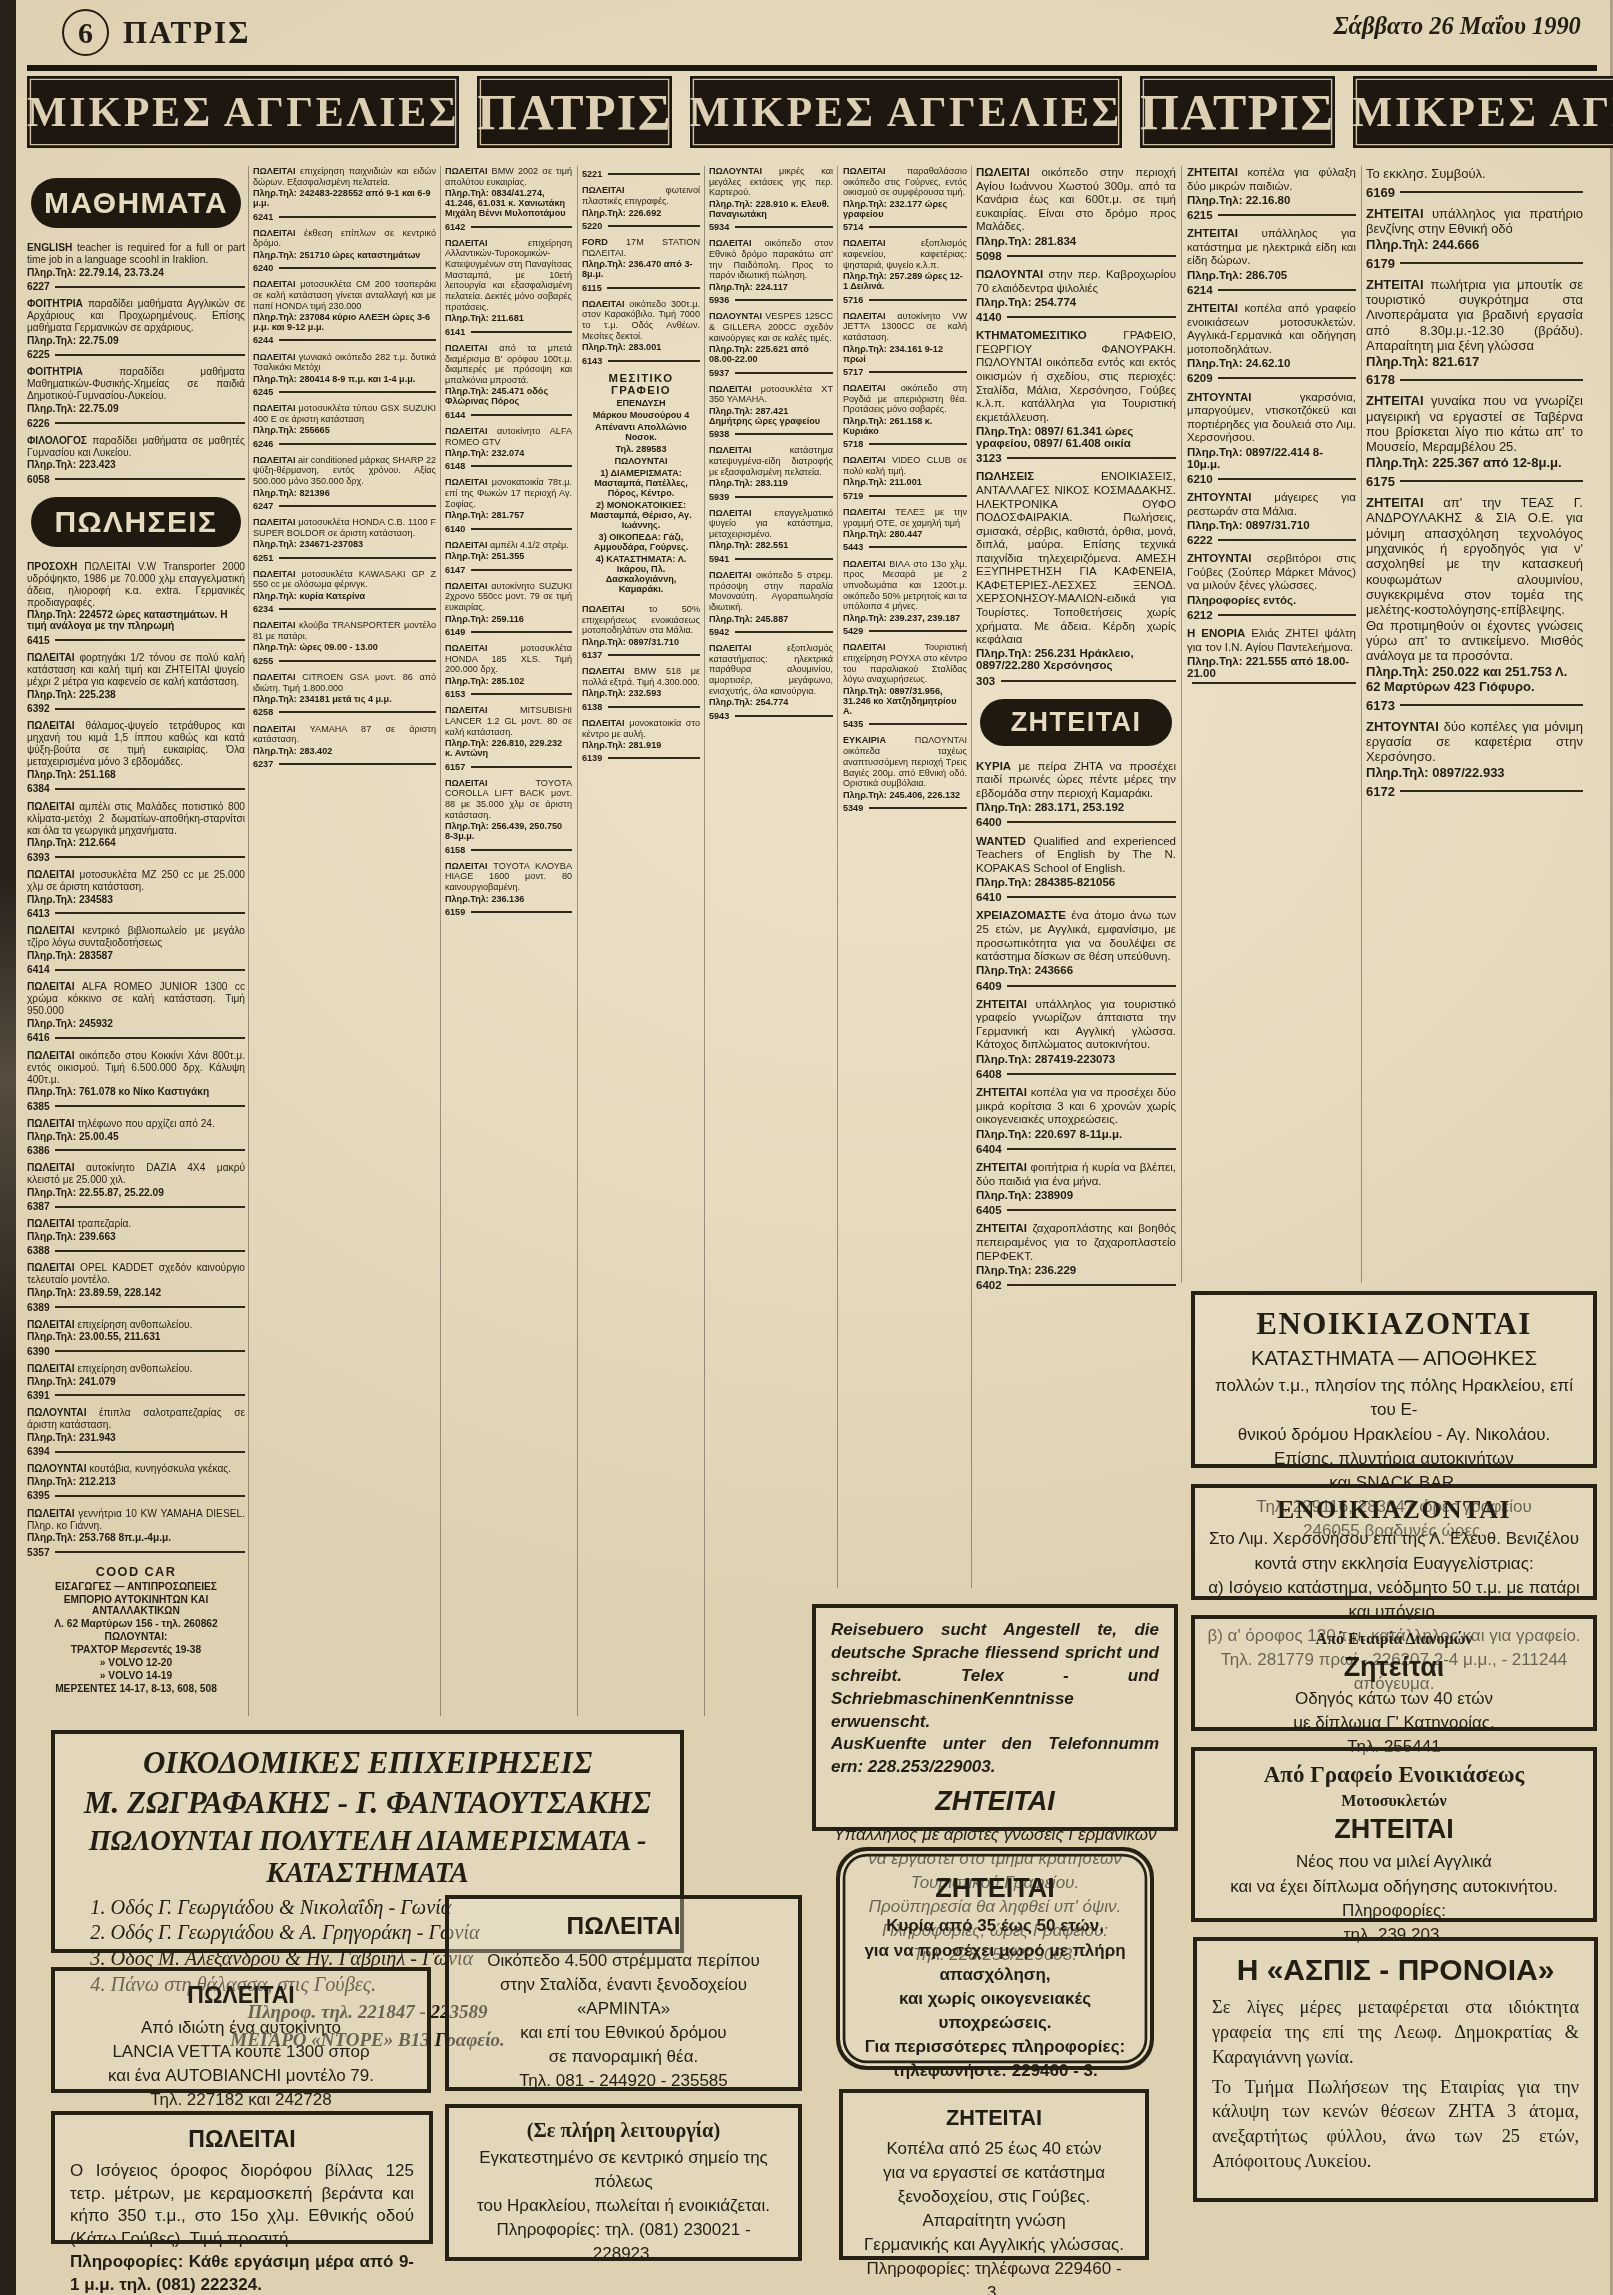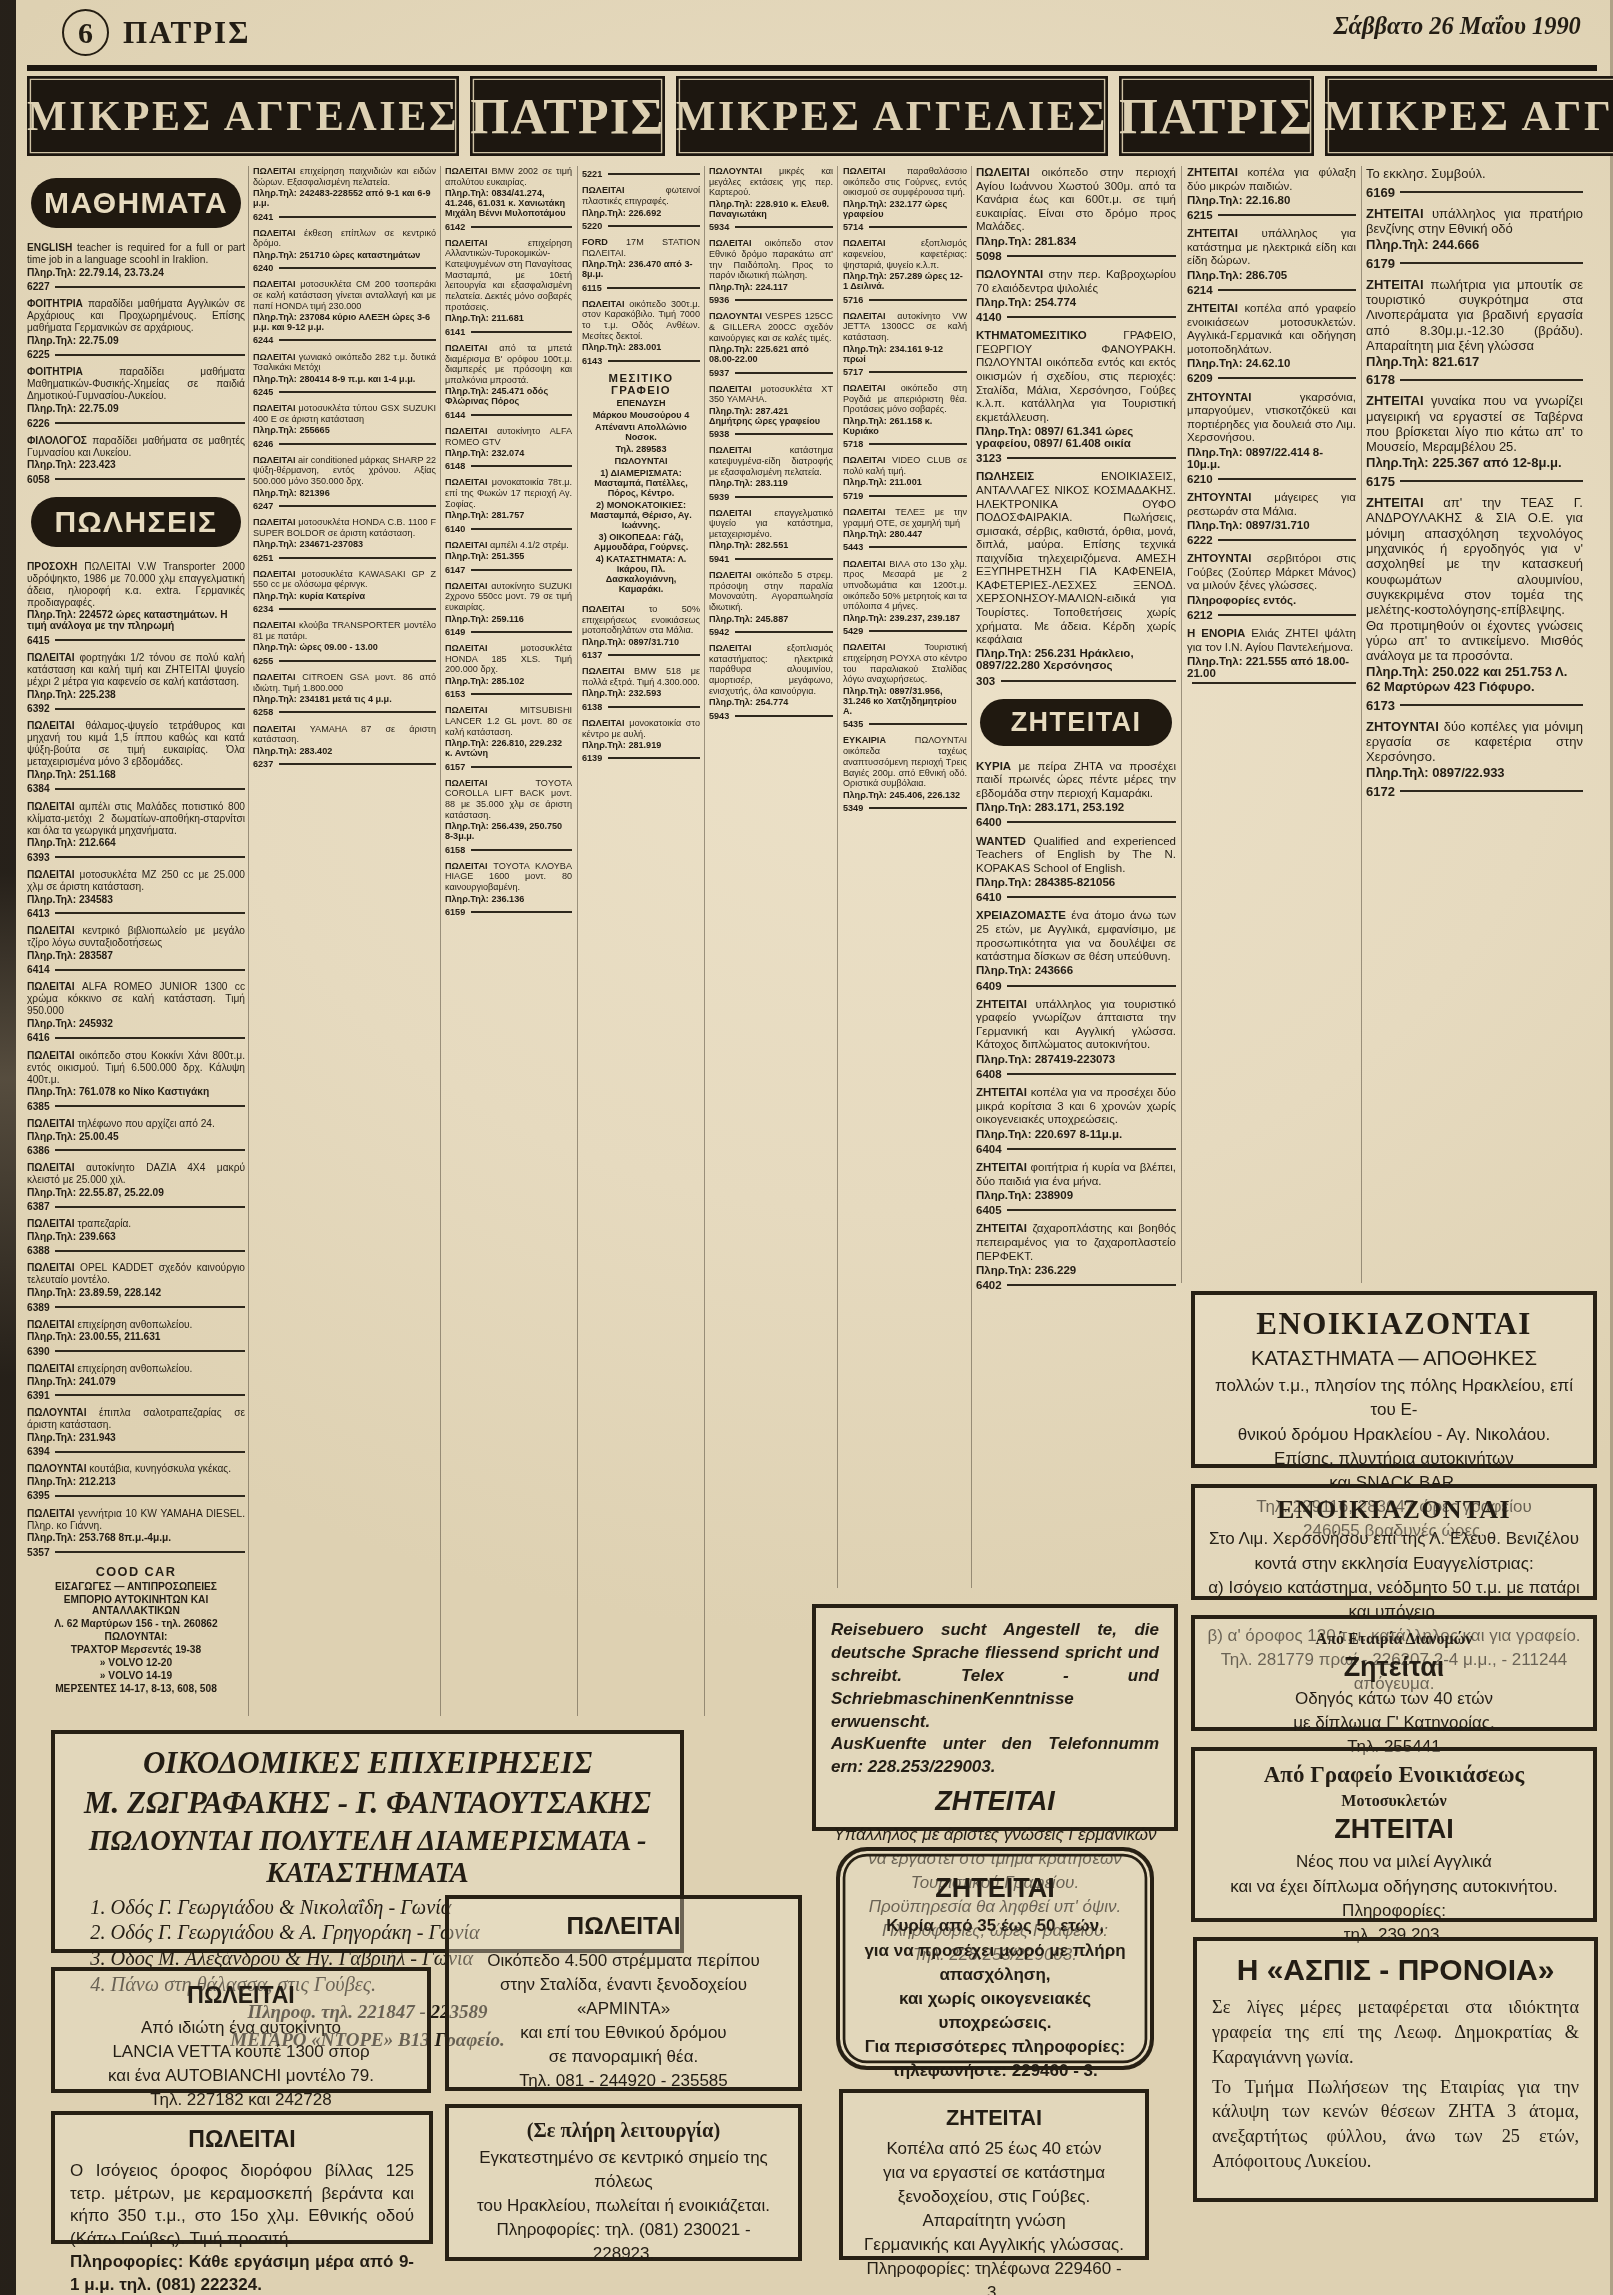--- a/index.html
+++ b/index.html
@@ -12,21 +12,21 @@
 
   
   .hdr{position:absolute;left:27px;top:5.4px;width:1570px;height:57px;}
   .pgnum{position:absolute;left:35px;top:4.1px;width:43px;height:43px;border:2.7px solid #241d12;
     border-radius:50%;font:700 30px "Liberation Serif",serif;display:flex;align-items:center;justify-content:center;}
   .mast{position:absolute;left:96px;top:9.5px;font:700 31px "Liberation Serif",serif;letter-spacing:2px;}
   .date{position:absolute;right:16.2px;top:6.8px;font:700 24.4px "Liberation Serif",serif;font-style:italic;}
   .toprule{position:absolute;left:27px;top:65px;width:1570px;height:6.1px;background:#1d1710;}
 
   
-  .banner{position:absolute;left:27px;top:76px;width:1570px;height:80px;display:flex;gap:11px;}
+  .banner{position:absolute;left:27px;top:76px;width:1570px;height:72px;display:flex;gap:18px;}
   .bx{background:#1d1710;display:flex;align-items:center;justify-content:center;
     box-shadow:inset 0 0 0 2.7px #1d1710, inset 0 0 0 4.1px #cfc2a4;}
   .bx.mik{flex:3.1;font:800 42px "Liberation Serif",serif;color:#ddd0b2;letter-spacing:2.7px;white-space:nowrap;}
   .bx.pat{flex:1.25;font:800 50px "Liberation Serif",serif;color:#ddd0b2;letter-spacing:1.4px;font-stretch:condensed;}
 
   
   .col{position:absolute;overflow:hidden;}
   .vr{position:absolute;width:1.4px;background:#5a5040;opacity:.55;}
 
   .pill{background:#201910;color:#e7dbbf;border-radius:41px;text-align:center;

